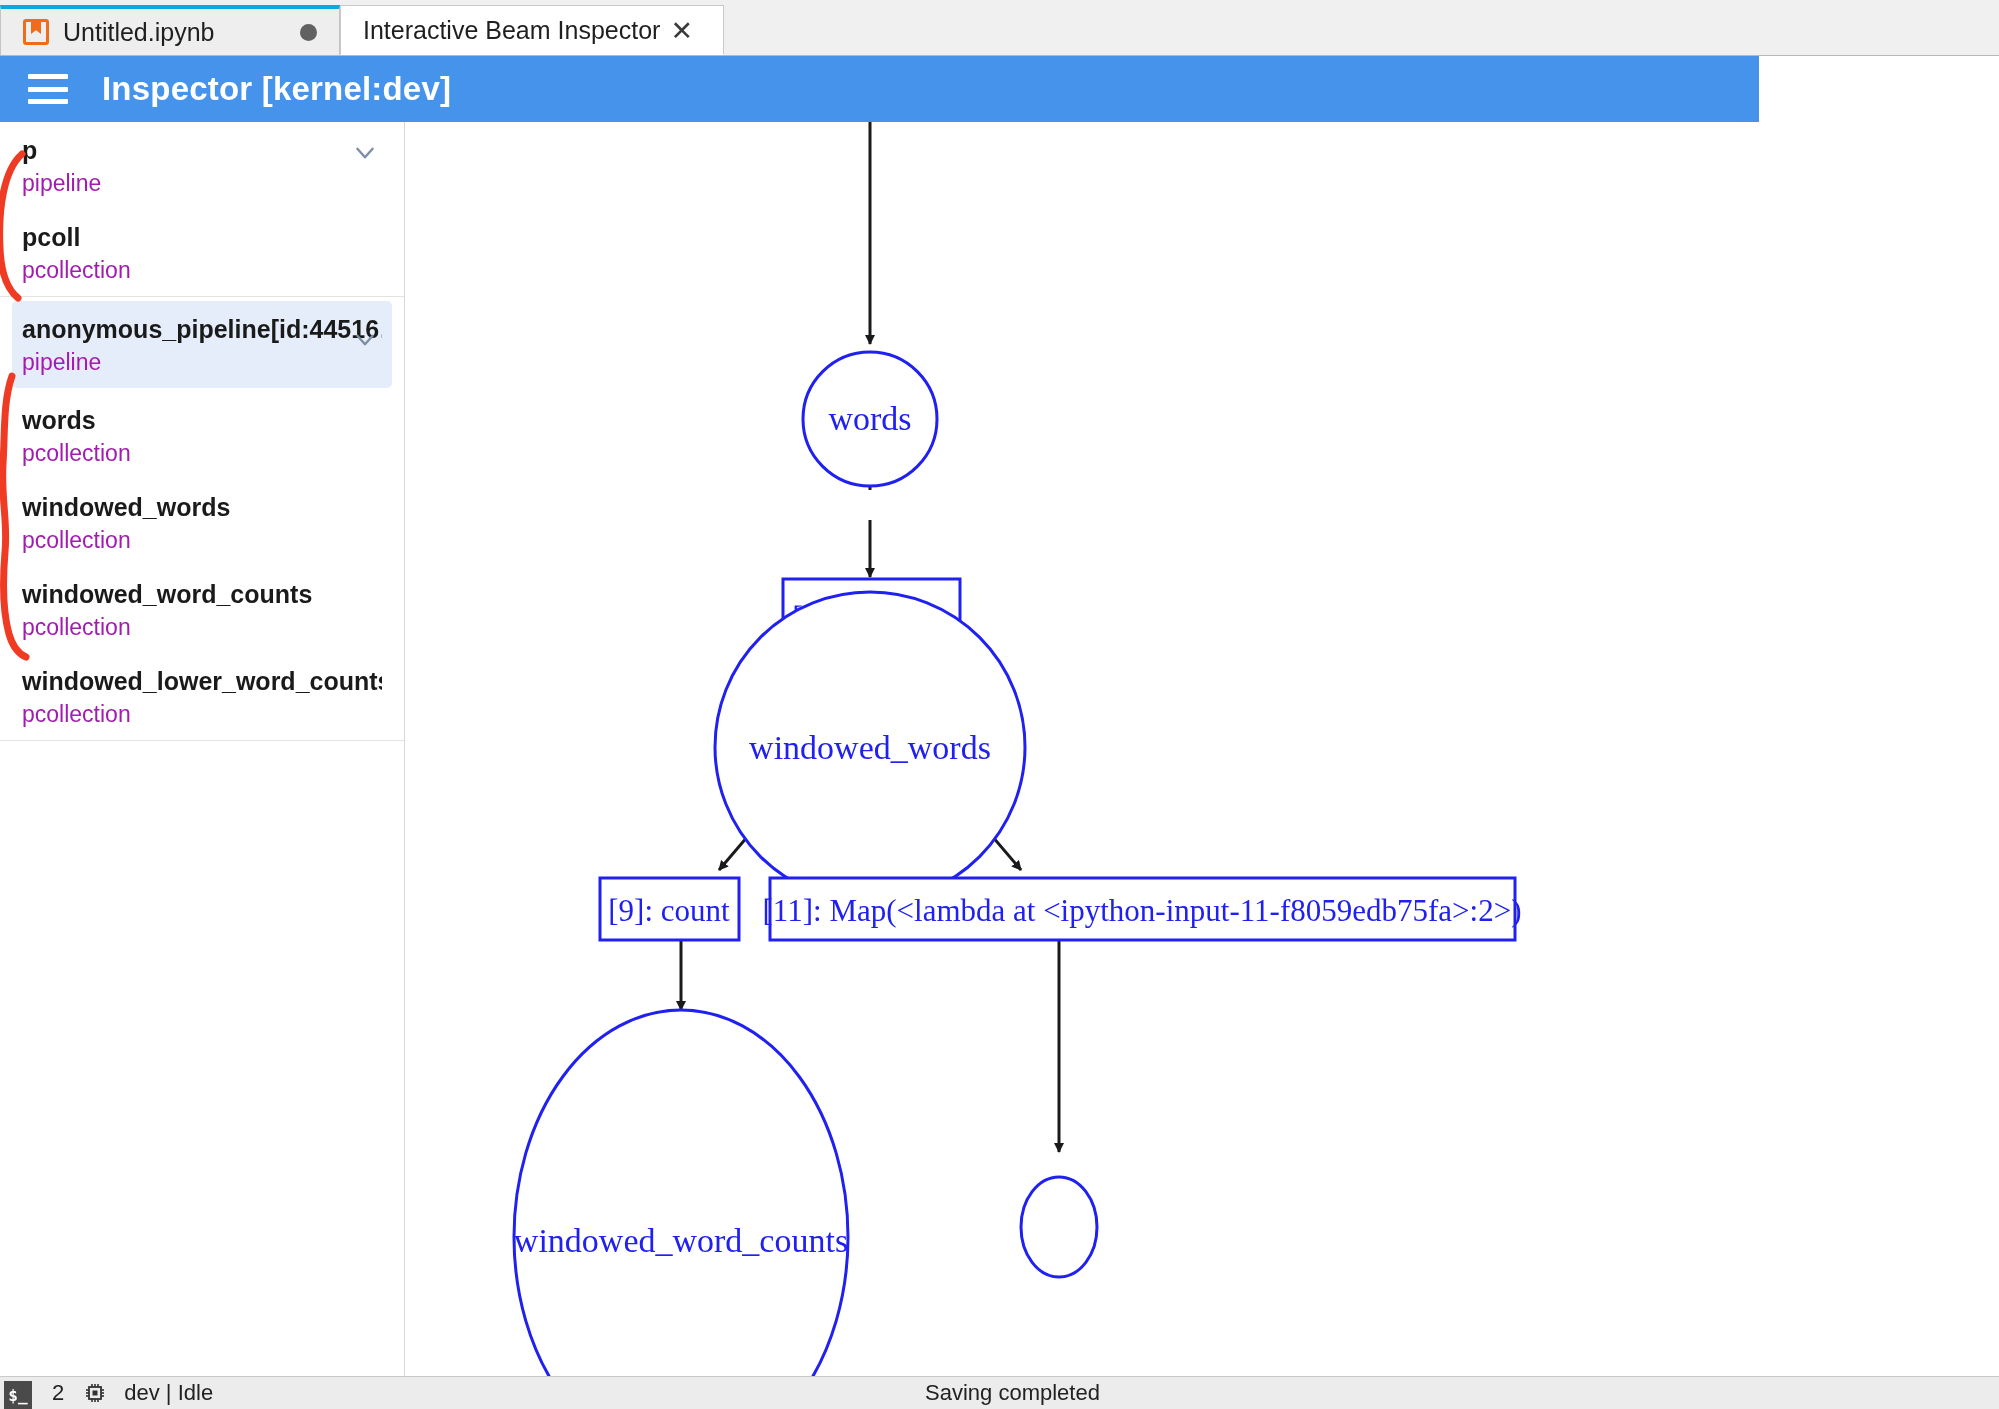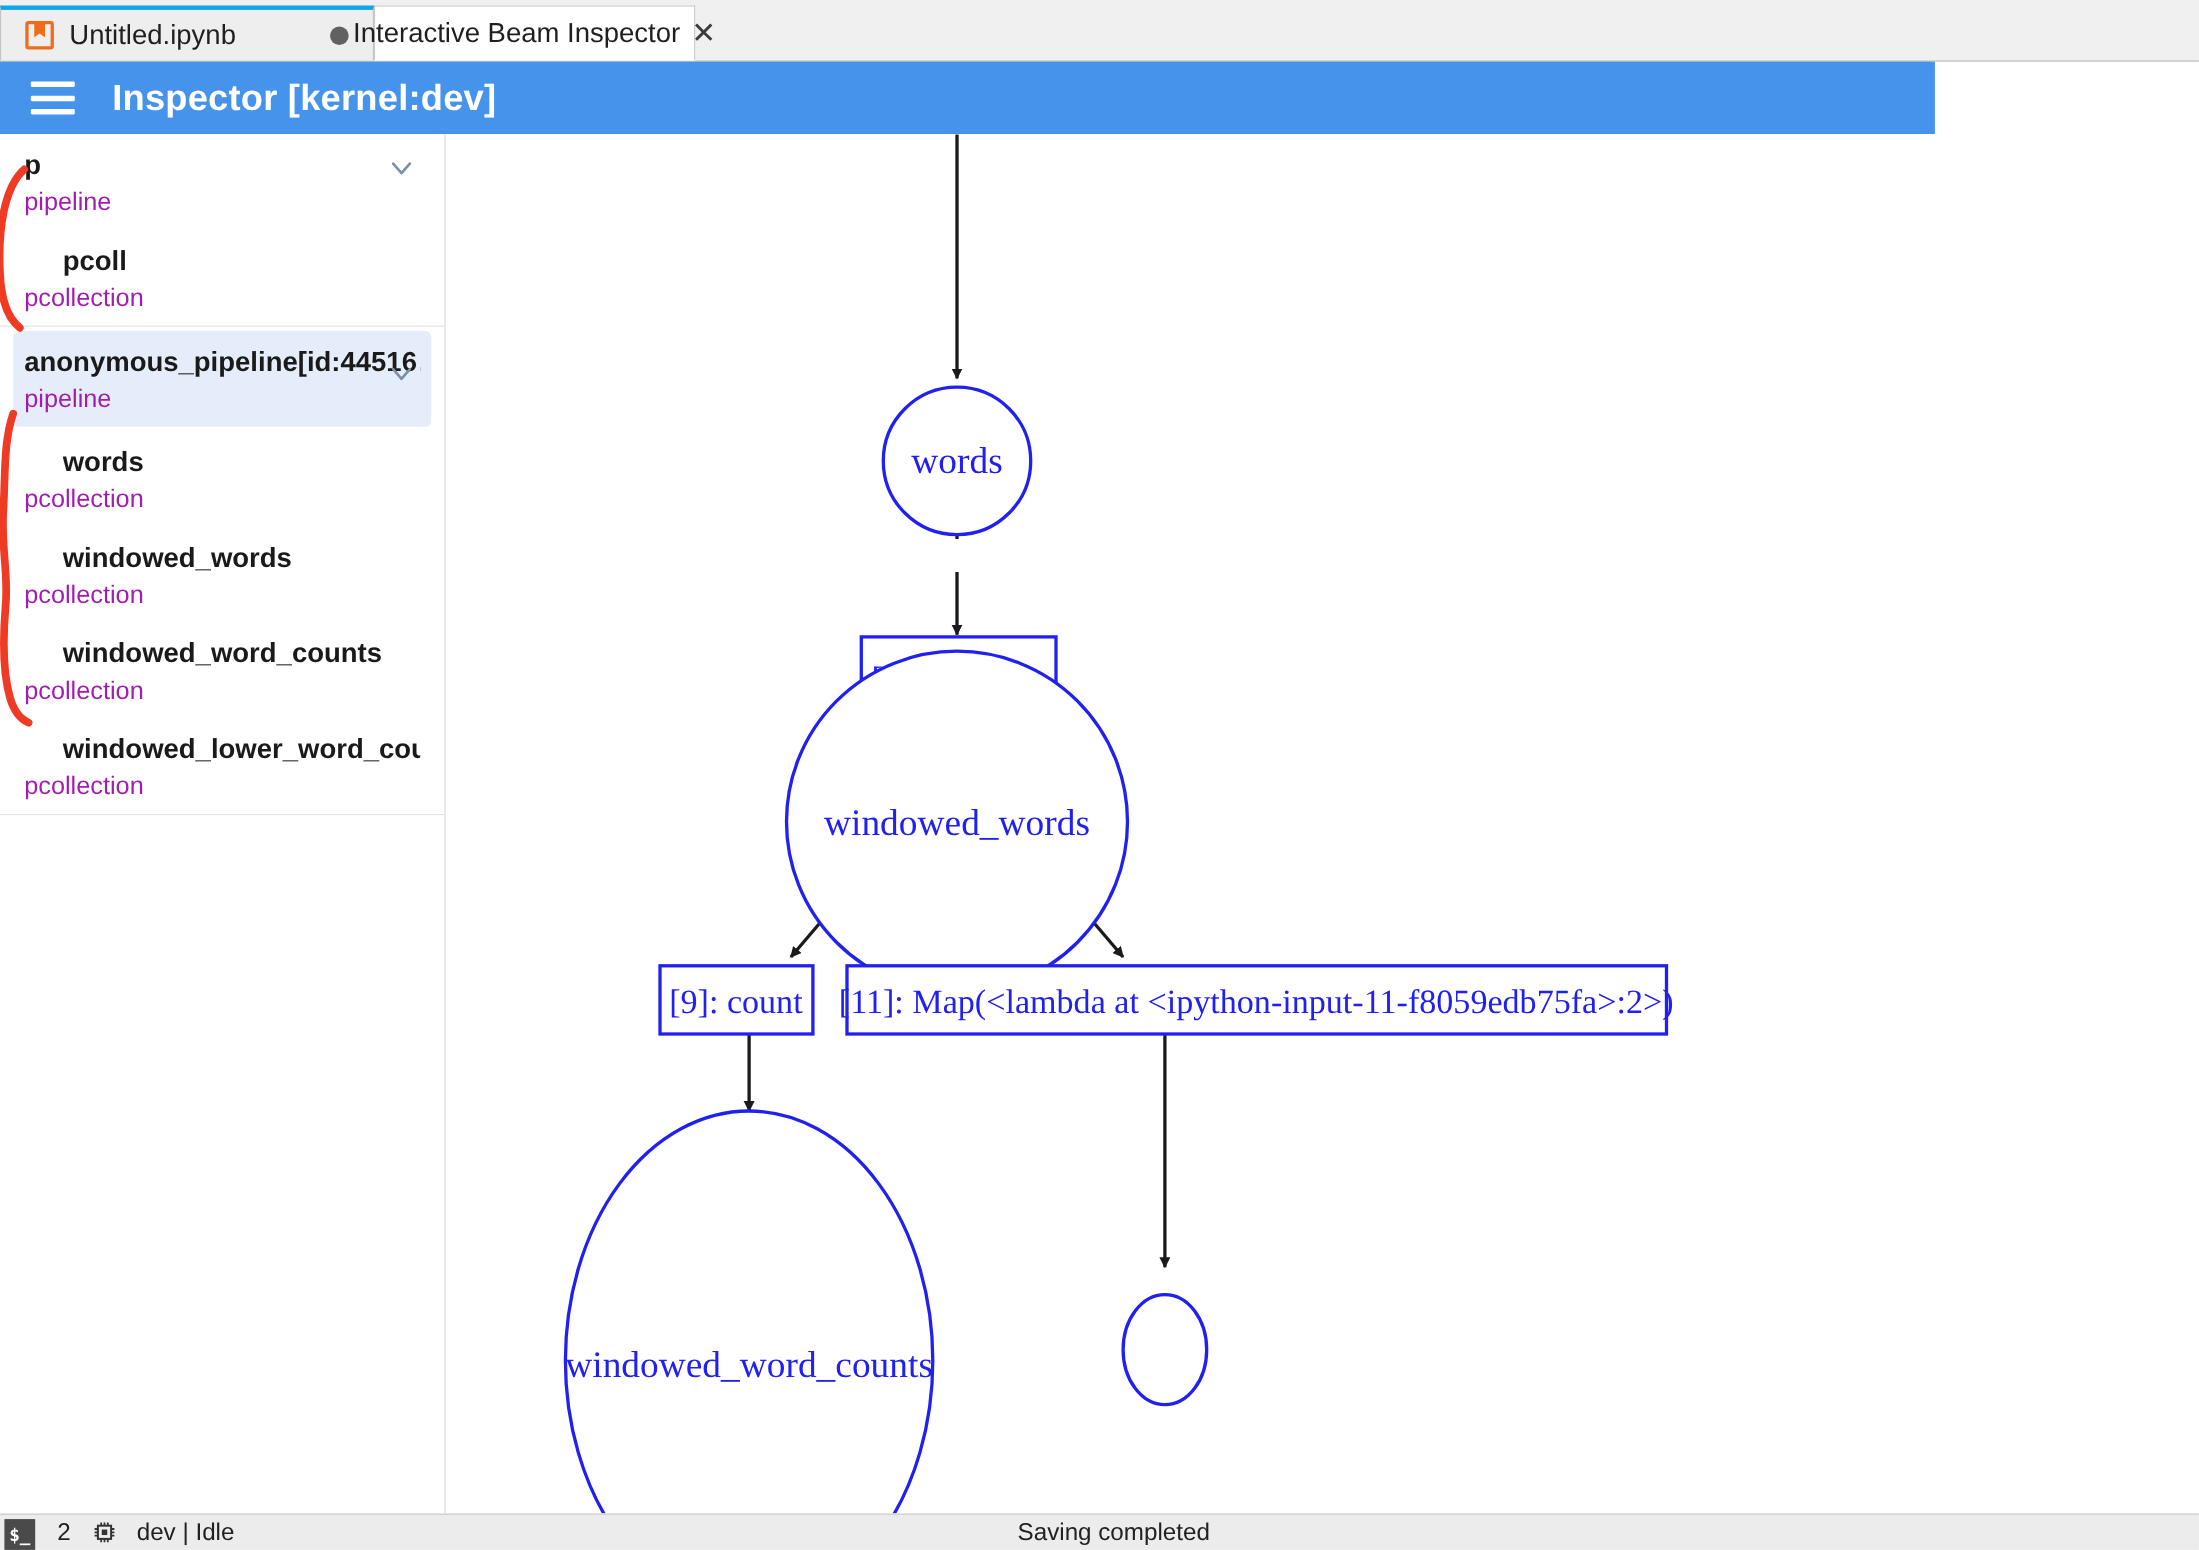--- a/index.html
+++ b/index.html
@@ -43,22 +43,21 @@
     border: 1px solid #c4c4c4;
     border-bottom: none;
     border-top: 4px solid #0ea5e9;
     width: 340px;
     justify-content: flex-start;
   }
   .tab-active {
     background: #ffffff;
     border: 1px solid #c9c9c9;
     border-bottom: 1px solid #ffffff;
-    width: 292px;
-    justify-content: center;
+    width: 384px;
     gap: 10px;
   }
   .nb-icon {
     width: 26px; height: 26px;
     border: 3px solid #ef6c1a;
     border-radius: 3px;
     box-sizing: border-box;
     position: relative;
     flex: 0 0 auto;
   }
@@ -159,21 +158,21 @@
     color: #1a1a1a;
     white-space: nowrap;
     overflow: hidden;
     padding-right: 42px;
   }
   .row-sub {
     font-size: 23px;
     color: #a21caf;
     margin-top: 5px;
   }
-  .row.child .row-title { font-size: 25px; margin-left: 35px; }
+  .row.child .row-title { font-size: 25px; }
   .chevron {
     position: absolute;
     right: 26px;
     top: 18px;
     width: 26px; height: 26px;
     color: #7d8fa6;
   }
   .row.selected .chevron { right: 14px; top: 26px; }
   .chevron svg { display: block; }
 

